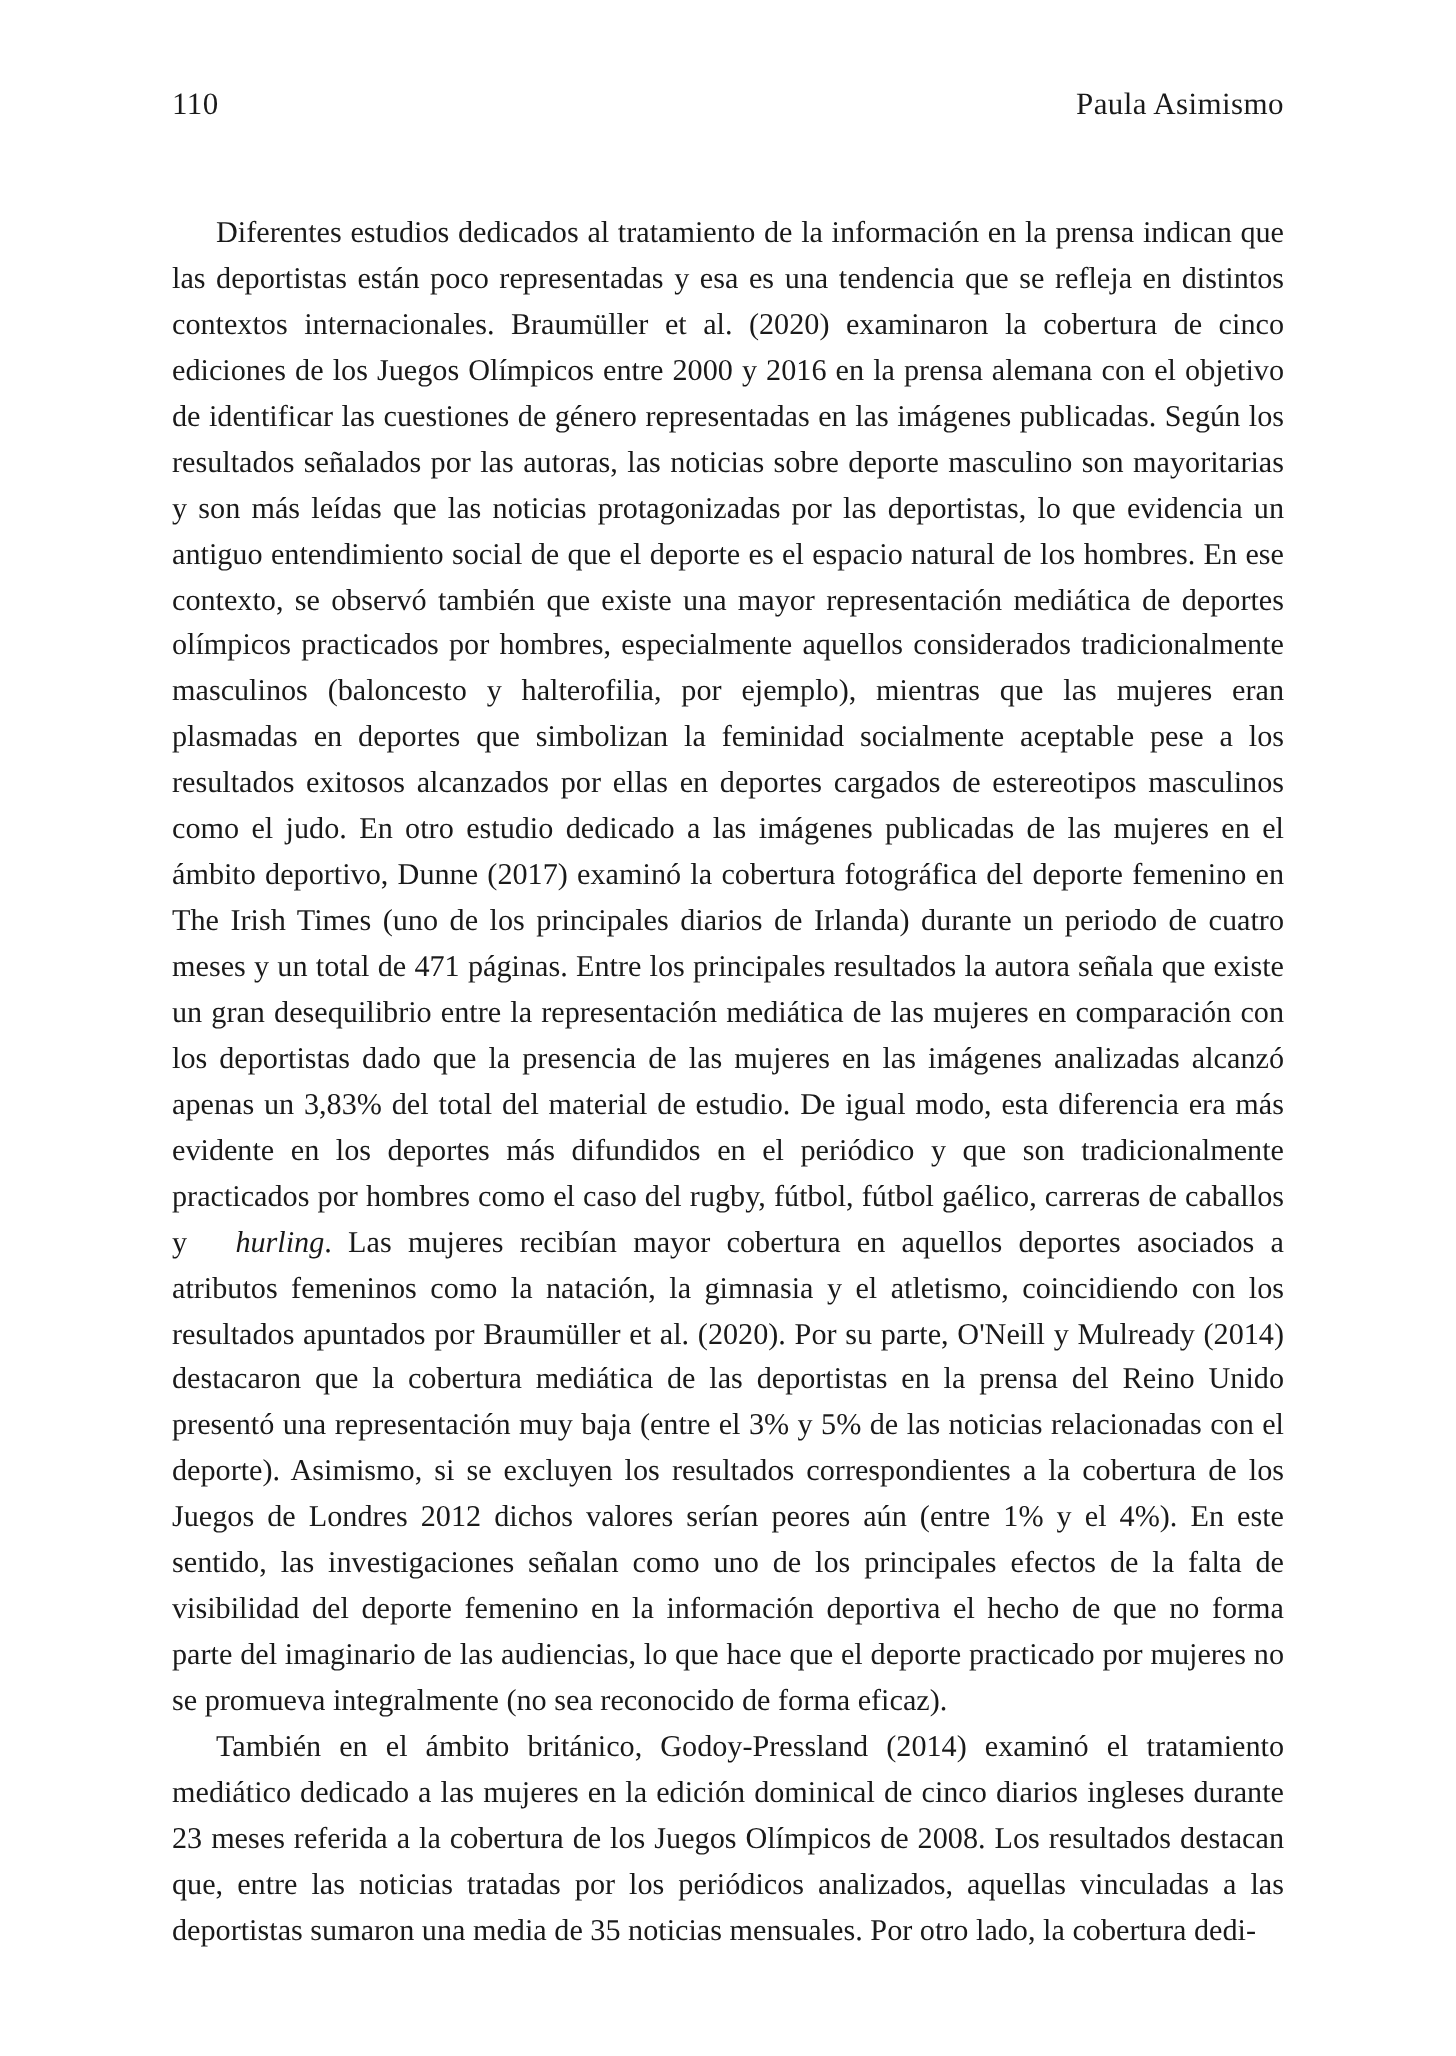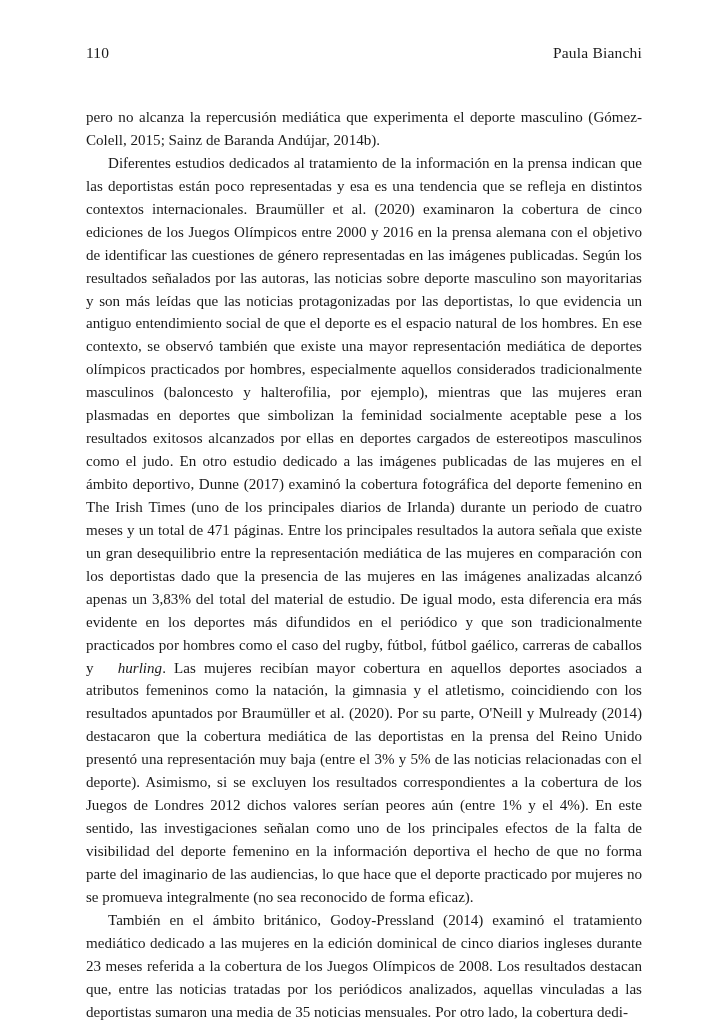--- a/index.html
+++ b/index.html
@@ -57,22 +57,21 @@
     margin-left: 16px;
   }
 </style>
 </head>
 <body>
 
 <div class="page">
 
   <div class="running-head">
     <span class="folio">110</span>
-    <span class="head-title">Paula Bianchi</span>
+    <span class="head-title">Paula Asimismo</span>
   </div>
 
   <div class="body-text">
-    <p>pero no alcanza la repercusión mediática que experimenta el deporte masculino (Gómez-Colell, 2015; Sainz de Baranda Andújar, 2014b).</p>
     <p class="indent"><span>Diferentes estudios dedicados al tratamiento de la información en la prensa indican que las deportistas están poco representadas y esa es una tendencia que se refleja en distintos contextos internacionales. Braumüller et al. (2020) examinaron la cobertura de cinco ediciones de los Juegos Olímpicos entre 2000 y 2016 en la prensa alemana con el objetivo de identificar las cuestiones de género representadas en las imágenes publicadas. Según los resultados señalados por las autoras, las noticias sobre deporte masculino son mayoritarias y son más leídas que las noticias protagonizadas por las deportistas, lo que evidencia un antiguo entendimiento social de que el deporte es el espacio natural de los hombres. En ese contexto, se observó también que existe una mayor representación mediática de deportes olímpicos practicados por hombres, especialmente aquellos considerados tradicionalmente masculinos (baloncesto y halterofilia, por ejemplo), mientras que las mujeres eran plasmadas en deportes que simbolizan la feminidad socialmente aceptable pese a los resultados exitosos alcanzados por ellas en deportes cargados de estereotipos masculinos como el judo. En otro estudio dedicado a las imágenes publicadas de las mujeres en el ámbito deportivo, Dunne (2017) examinó la cobertura fotográfica del deporte femenino en The Irish Times (uno de los principales diarios de Irlanda) durante un periodo de cuatro meses y un total de 471 páginas. Entre los principales resultados la autora señala que existe un gran desequilibrio entre la representación mediática de las mujeres en comparación con los deportistas dado que la presencia de las mujeres en las imágenes analizadas alcanzó apenas un 3,83% del total del material de estudio. De igual modo, esta diferencia era más evidente en los deportes más difundidos en el periódico y que son tradicionalmente practicados por hombres como el caso del rugby, fútbol, fútbol gaélico, carreras de caballos y </span><em>hurling</em><span>. Las mujeres recibían mayor cobertura en aquellos deportes asociados a atributos femeninos como la natación, la gimnasia y el atletismo, coincidiendo con los resultados apuntados por Braumüller et al. (2020). Por su parte, O'Neill y Mulready (2014) destacaron que la cobertura mediática de las deportistas en la prensa del Reino Unido presentó una representación muy baja (entre el 3% y 5% de las noticias relacionadas con el deporte). Asimismo, si se excluyen los resultados correspondientes a la cobertura de los Juegos de Londres 2012 dichos valores serían peores aún (entre 1% y el 4%). En este sentido, las investigaciones señalan como uno de los principales efectos de la falta de visibilidad del deporte femenino en la información deportiva el hecho de que no forma parte del imaginario de las audiencias, lo que hace que el deporte practicado por mujeres no se promueva integralmente (no sea reconocido de forma eficaz).</span></p>
     <p class="indent">También en el ámbito británico, Godoy-Pressland (2014) examinó el tratamiento mediático dedicado a las mujeres en la edición dominical de cinco diarios ingleses durante 23 meses referida a la cobertura de los Juegos Olímpicos de 2008. Los resultados destacan que, entre las noticias tratadas por los periódicos analizados, aquellas vinculadas a las deportistas sumaron una media de 35 noticias mensuales. Por otro lado, la cobertura dedi-</p>
   </div>
 
 </div>
 
 </body></html>

